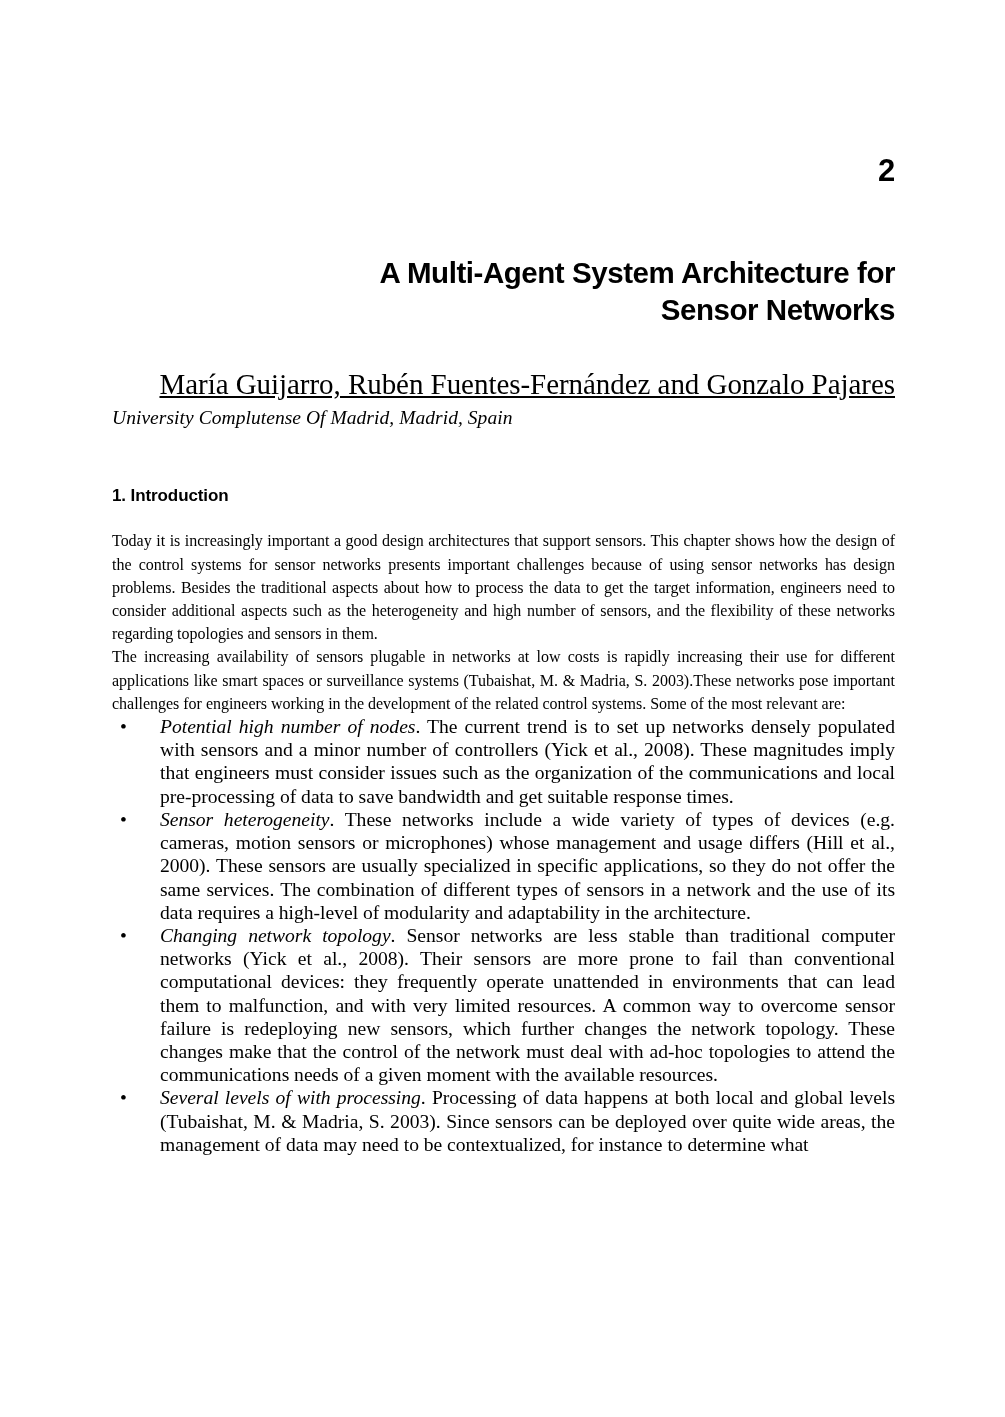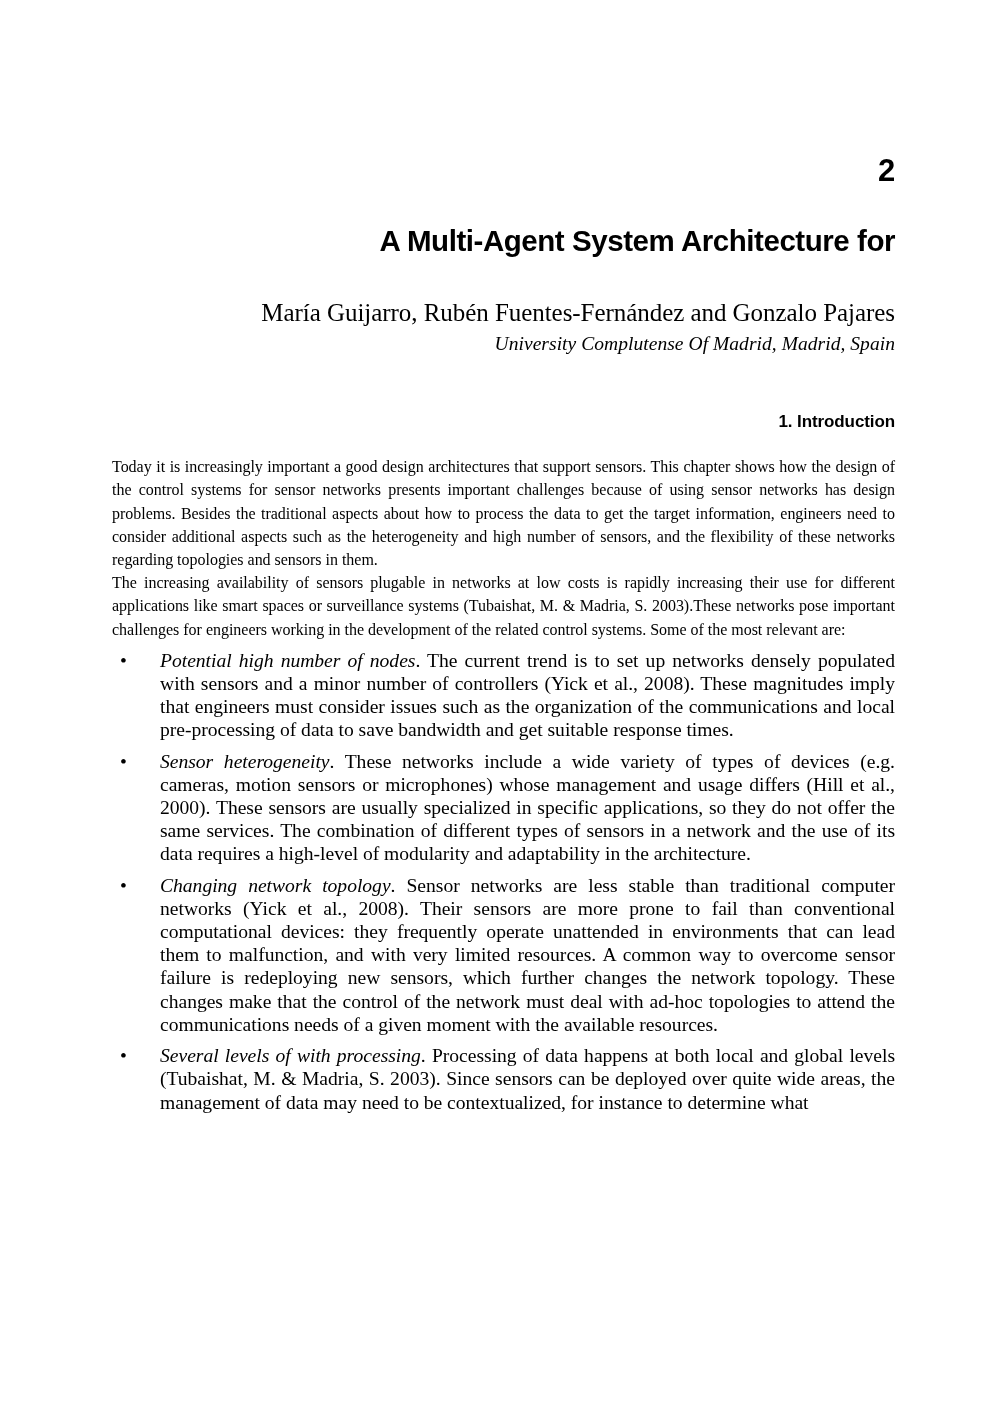--- a/index.html
+++ b/index.html
@@ -44,50 +44,50 @@
     margin-top: 155px;
   }
 
   .chapter-title {
     text-align: right;
     font-family: "Liberation Sans", sans-serif;
     font-weight: bold;
     font-size: 29.5px;
     line-height: 1.26;
     letter-spacing: -0.45px;
-    margin-top: 36px;
+    margin-top: 68px;
   }
 
   .authors {
     text-align: right;
     font-family: "Liberation Serif", serif;
-    font-size: 25px;
+    font-size: 29px;
     line-height: 1.27;
     margin-top: 38px;
     letter-spacing: -0.05px;
+    text-decoration: underline;
   }
 
   .affiliation {
-    text-align: right;
+    text-align: left;
     font-family: "Liberation Serif", serif;
     font-style: italic;
     font-size: 19.5px;
     line-height: 1.33;
     margin-top: 2px;
     letter-spacing: 0.05px;
   }
 
   .section-heading {
     font-family: "Liberation Sans", sans-serif;
     font-weight: bold;
     font-size: 17px;
     line-height: 1.2;
     margin-top: 55px;
     letter-spacing: -0.1px;
-    text-align: right;
   }
 
   .body-block {
     margin-top: 23px;
   }
 
   p.body-para {
     margin: 0;
     text-align: justify;
     text-justify: inter-word;
@@ -121,33 +121,33 @@
     line-height: 23.2px;
   }
 
   .lead-in {
     font-style: italic;
   }
 
   
   li.bullet-item > .para-text {
     display: block;
-    margin-top: 8px;
   }
 </style>
 </head>
 <body>
 
 <div class="page">
   <div class="content">
 
     <div class="chapter-number">2</div>
 
     <div class="chapter-title">
       <span>A Multi-Agent System Architecture for</span><br>
+      <span>Sensor Networks</span>
     </div>
 
     <div class="authors">María Guijarro, Rubén Fuentes-Fernández and Gonzalo Pajares</div>
 
     <div class="affiliation">University Complutense Of Madrid, Madrid, Spain</div>
 
     <div class="section-heading">1. Introduction</div>
 
     <div class="body-block">
 

